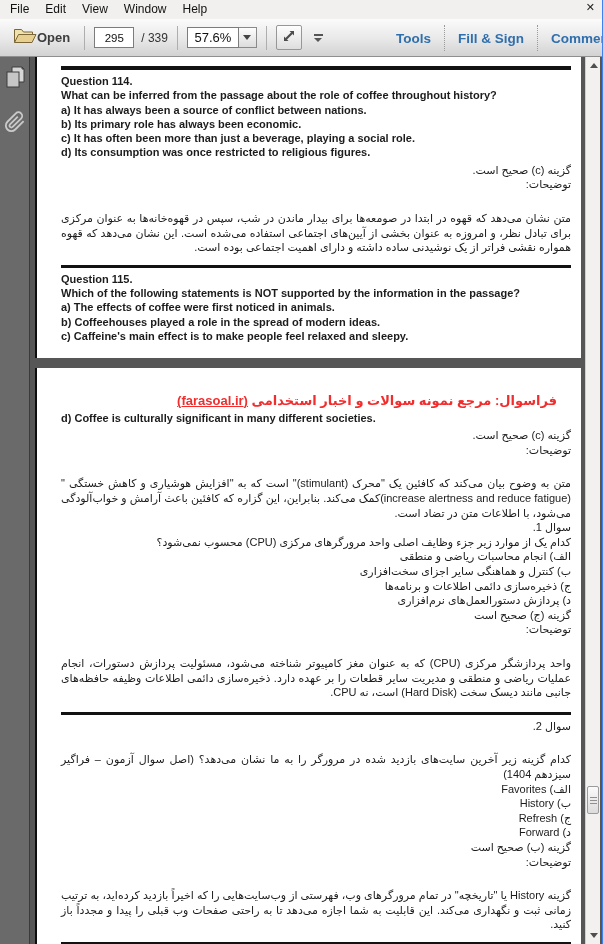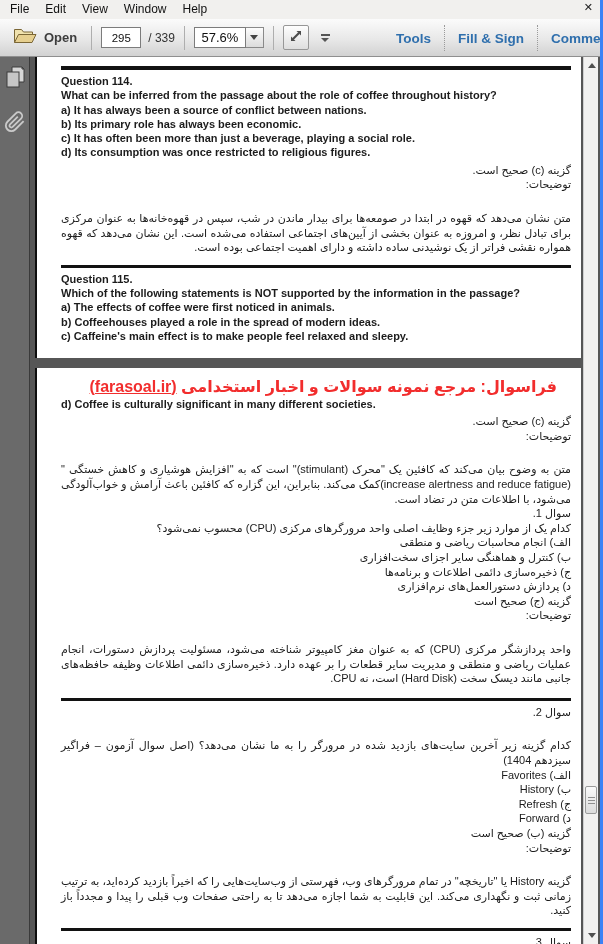--- a/index.html
+++ b/index.html
@@ -1,28 +1,28 @@
 <!DOCTYPE html>
 <html><head>
 <meta charset="utf-8">
 <style>
   * { margin:0; padding:0; box-sizing:border-box; }
   html,body { width:603px; height:944px; overflow:hidden; }
   body { font-family:"Liberation Sans","DejaVu Sans",sans-serif; }
-  .window { position:relative; width:603px; height:944px; background:#565656; overflow:hidden; border-right:3px solid #3b82f6; }
+  .window { position:relative; width:603px; height:944px; background:#565656; overflow:hidden; border-right:1px solid #3b82f6; }
 
   
   .menubar { position:absolute; top:0; left:0; right:0; height:19px; background:#f1f0ee; display:flex; align-items:center; padding-left:2px; font-size:12px; color:#111; }
   .menu-item { padding:0 8px; height:19px; line-height:19px; cursor:default; }
   .menubar-close { position:absolute; right:7px; top:1px; font-size:11px; font-weight:bold; color:#222; }
 
   
   .toolbar { position:absolute; top:19px; left:0; right:0; height:38px; background:linear-gradient(#fbfbfb,#e8e8e8 55%,#d2d2d2); border-bottom:1px solid #8f8f8f; display:flex; align-items:center; padding-left:8px; }
   .tb-sep { width:1px; height:24px; background:#aeaeae; margin:0 9px; }
-  .open-btn { display:flex; align-items:center; gap:7px; padding:3px 5px; border-radius:3px; }
+  .open-btn { display:flex; align-items:center; padding:3px 5px; border-radius:3px; }
   .open-label { font-size:13px; font-weight:bold; color:#3d3d3d; }
   .page-input { width:40px; height:21px; border:1px solid #7c7c7c; background:#fff; text-align:center; font-size:11.5px; font-family:"Liberation Sans",sans-serif; color:#111; }
   .page-total { font-size:12px; color:#333; margin-left:7px; }
   .zoom-group { display:flex; align-items:center; }
   .zoom-box { width:52px; height:21px; border:1px solid #7c7c7c; background:#fff; font-size:13px; color:#111; display:flex; align-items:center; justify-content:center; }
   .zoom-arrow-btn { width:18px; height:21px; border:1px solid #8a8a8a; border-left:none; background:linear-gradient(#fdfdfd,#dcdcdc); display:flex; align-items:center; justify-content:center; }
   .tri-down { width:0; height:0; border-left:4px solid transparent; border-right:4px solid transparent; border-top:5px solid #444; }
   .fit-btn { width:26px; height:25px; border:1px solid #979797; border-radius:2px; background:linear-gradient(#fefefe,#dedede); display:flex; align-items:center; justify-content:center; }
   .overflow-btn { margin-left:12px; display:flex; flex-direction:column; align-items:center; gap:2px; }
   .overflow-bar { width:9px; height:2px; background:#555; }
@@ -44,21 +44,21 @@
   .page-gap { height:10px; }
   .page2 { height:580px; }
 
   
   .en { font-size:11px; line-height:14.3px; color:#1c1c1c; font-weight:600; text-align:left; }
   .en-title { font-weight:bold; }
   .fa { direction:rtl; font-size:11px; line-height:14.6px; color:#1c1c1c; text-align:right; }
   .fa-just { text-align:justify;margin-top:19px; }
   .hrule { height:3px; background:#121212; margin:7px 0 4px 0; }
   .hrule-top { height:4px; margin:3px 0 4px 0; }
-  .brand-line { direction:rtl; text-align:right; padding-left:18px; padding-right:14px; font-size:16px; font-weight:bold; color:#f22d2d; margin-top:6px; line-height:14px; }
+  .brand-line { direction:rtl; text-align:right; padding-left:18px; padding-right:14px; font-size:13px; font-weight:bold; color:#f22d2d; margin-top:20px; line-height:14px; }
   .brand-link { color:#f22d2d; text-decoration:underline; }
   .section-title { direction:rtl; text-align:right; color:#e8222a; font-size:17.5px; font-weight:bold; margin-top:24px; margin-bottom:6px; }
 
   
   .scrollbar { position:absolute; right:2px; top:0; bottom:0; width:15px; background:#f2f1f0; border-left:1px solid #cfcfcf; }
   .sb-btn { position:absolute; left:0; width:15px; height:15px; display:flex; align-items:center; justify-content:center; }
   .sb-up { top:1px; } .sb-down { bottom:1px; }
   .sb-tri-up { width:0; height:0; border-left:4px solid transparent; border-right:4px solid transparent; border-bottom:5px solid #4f4f4f; }
   .sb-tri-down { width:0; height:0; border-left:4px solid transparent; border-right:4px solid transparent; border-top:5px solid #4f4f4f; }
   .sb-thumb { position:absolute; left:1px; top:729px; width:12px; height:28px; background:linear-gradient(#fafafa,#dcdcdc); border:1px solid #9b9b9b; border-radius:2px; display:flex; align-items:center; justify-content:center; }

